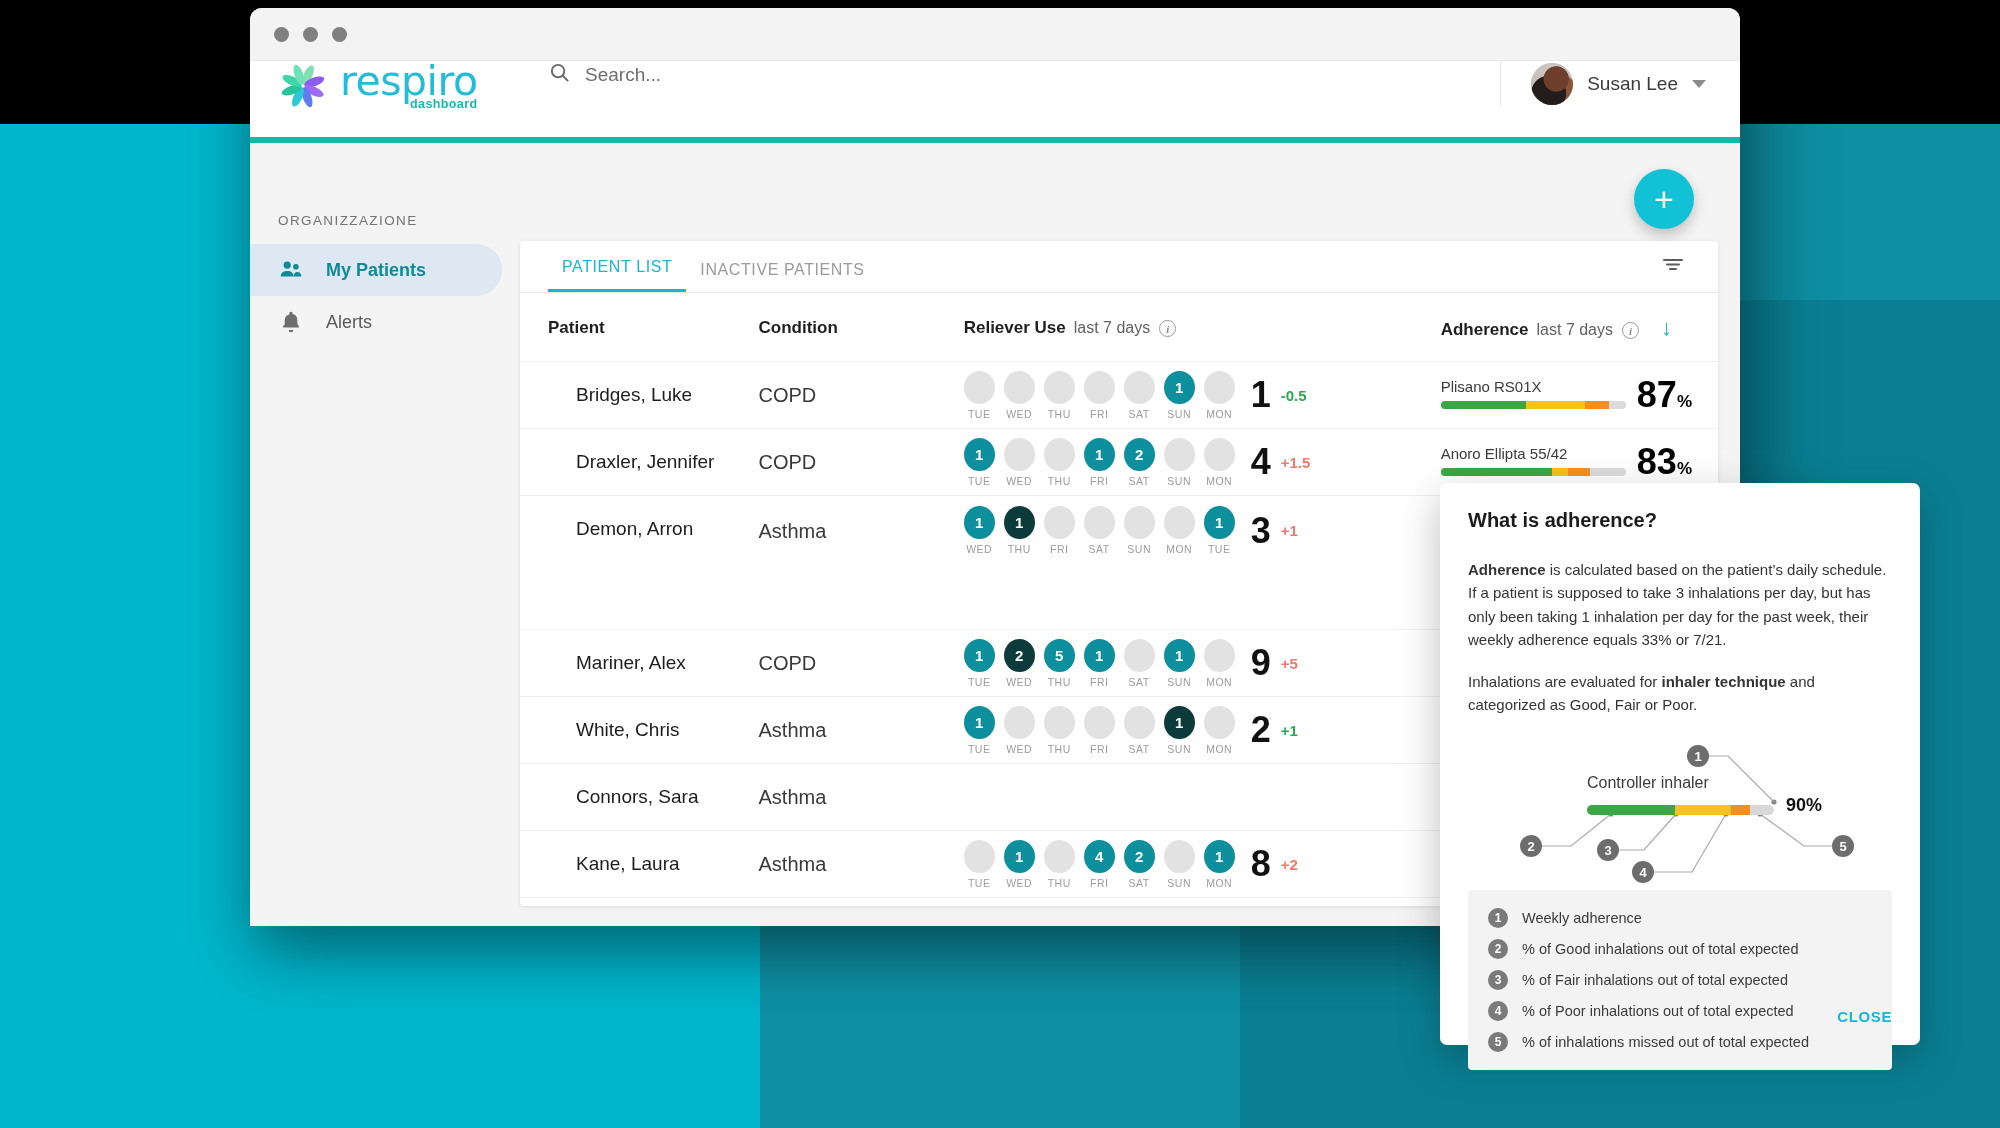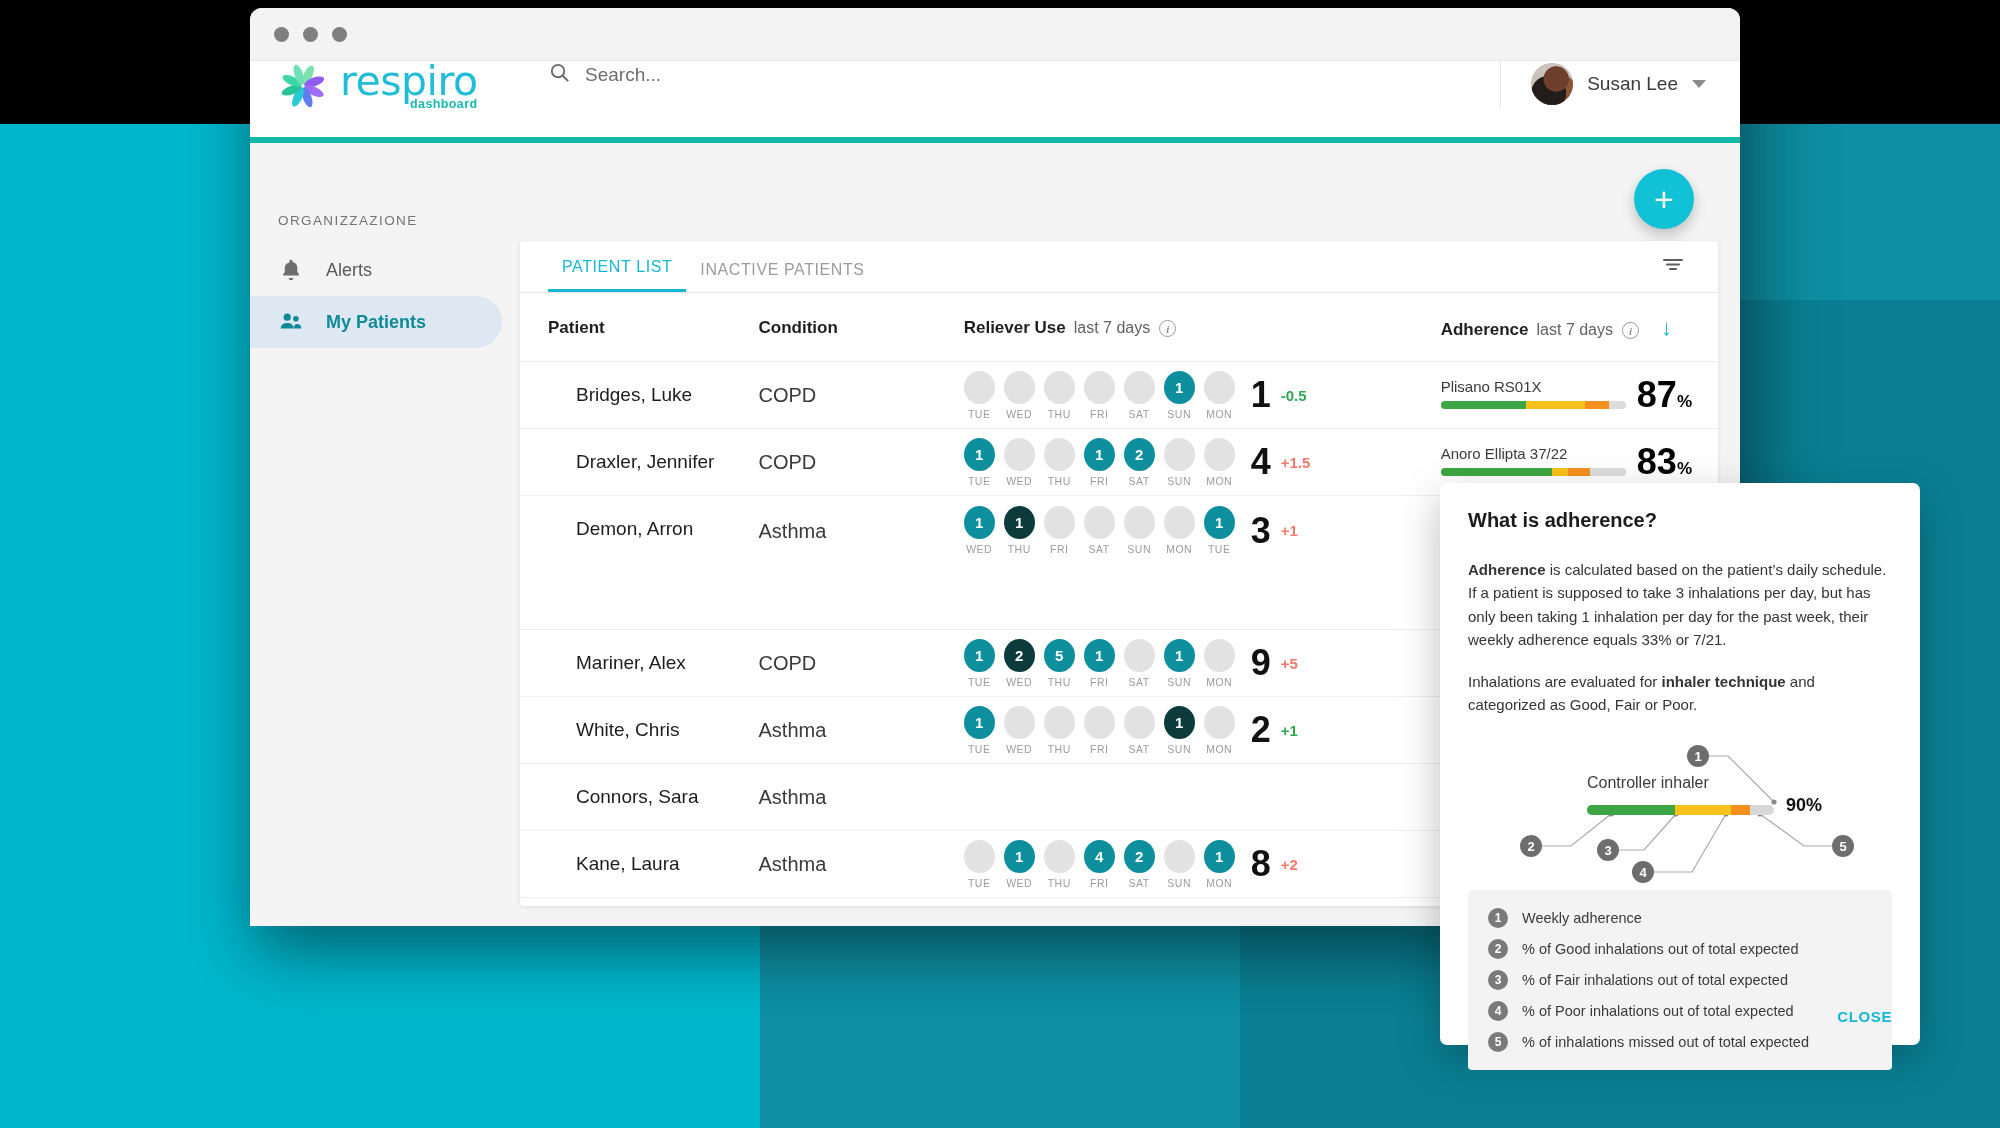--- a/index.html
+++ b/index.html
@@ -280,40 +280,40 @@
       <span id="user-name">Susan Lee</span>
       <span class="caret"></span>
     </div>
   </div>
 
   <div id="body-area">
 
     <div id="sidebar">
       <div id="org-label">ORGANIZZAZIONE</div>
 
-      <div class="nav-item">
-        <span class="nav-icon">
-          <svg width="26" height="26" viewBox="0 0 24 24" fill="#6e6e6e">
-            <path d="M12 2.6a1.5 1.5 0 011.5 1.5v.5a5.6 5.6 0 014.3 5.4v3.6l1.5 2.3v1.2H4.7v-1.2L6.2 14v-3.6a5.6 5.6 0 014.3-5.4v-.5A1.5 1.5 0 0112 2.6z"></path>
-            <path d="M9.8 19.3h4.4a2.2 2.2 0 01-4.4 0z"></path>
-          </svg>
-        </span>
-        <span>Alerts</span>
-      </div>
-
       <div class="nav-item active">
         <span class="nav-icon">
           <svg width="26" height="26" viewBox="0 0 24 24" fill="#0f8a96">
             <circle cx="8.5" cy="7.5" r="3.3"></circle>
               <circle cx="16.5" cy="9" r="2.6"></circle>
             <path d="M2.5 18c0-3.3 2.7-5 6-5s6 1.7 6 5z"></path>
             <path d="M14.5 18c0-2.4 1.2-4.2 3.4-4.2 2.2 0 3.6 1.5 3.6 4.2z"></path>
           </svg>
         </span>
         <span>My Patients</span>
+      </div>
+
+      <div class="nav-item">
+        <span class="nav-icon">
+          <svg width="26" height="26" viewBox="0 0 24 24" fill="#6e6e6e">
+            <path d="M12 2.6a1.5 1.5 0 011.5 1.5v.5a5.6 5.6 0 014.3 5.4v3.6l1.5 2.3v1.2H4.7v-1.2L6.2 14v-3.6a5.6 5.6 0 014.3-5.4v-.5A1.5 1.5 0 0112 2.6z"></path>
+            <path d="M9.8 19.3h4.4a2.2 2.2 0 01-4.4 0z"></path>
+          </svg>
+        </span>
+        <span>Alerts</span>
       </div>
     </div>
 
     <div id="main-col">
       <button id="fab">+</button>
 
       <div id="card">
 
         <div id="tabs">
           <div class="tab active">PATIENT LIST</div>
@@ -440,21 +440,21 @@
                       </div>
                     </div>
                     <div class="rel-total">4</div>
                     <div class="rel-delta up">+1.5</div>
                   </div>
                 </td>
                 <td>
                   <div class="adh-cell">
                     <div class="adh-meds">
                       <div class="med">
-                        <div class="med-name">Anoro Ellipta 37/22</div>
+                        <div class="med-name">Anoro Ellipta 55/42</div>
                         <div class="med-bar">
                           <div class="seg-good" style="width:60%"></div>
                           <div class="seg-fair" style="width:9%"></div>
                           <div class="seg-poor" style="width:12%"></div>
                         </div>
                       </div>
                     </div>
                     <div class="adh-pct">83<span>%</span></div>
                   </div>
                 </td>

